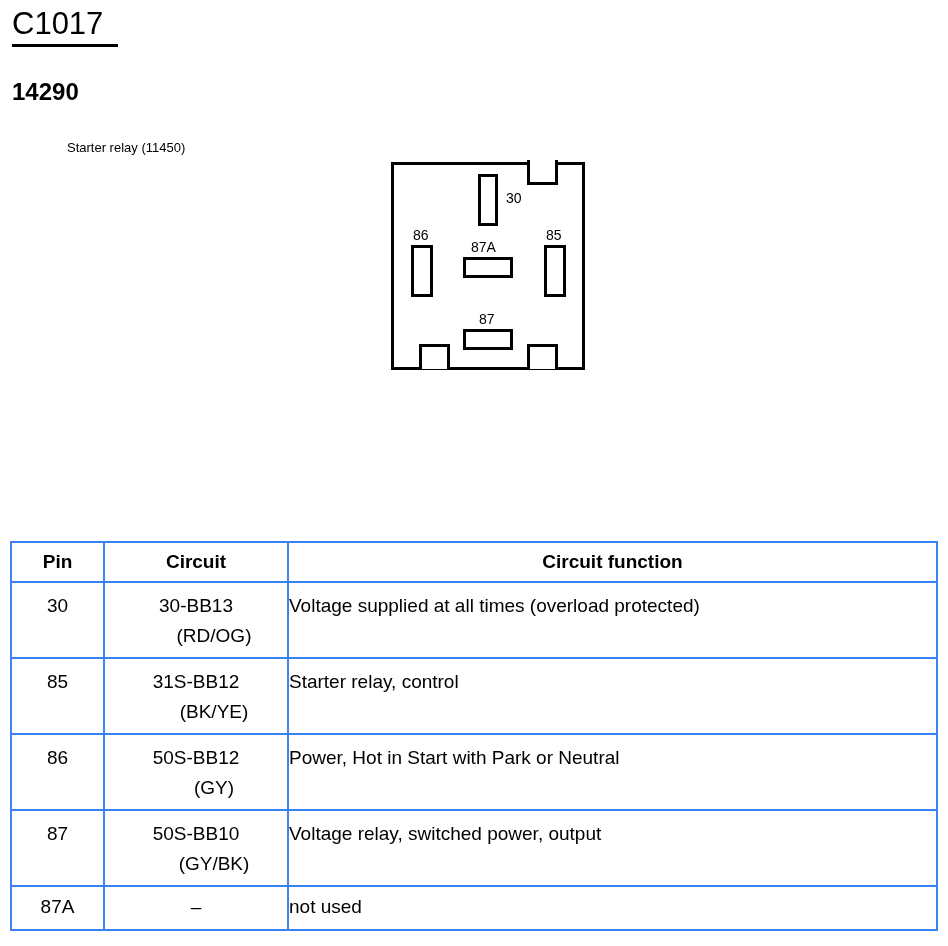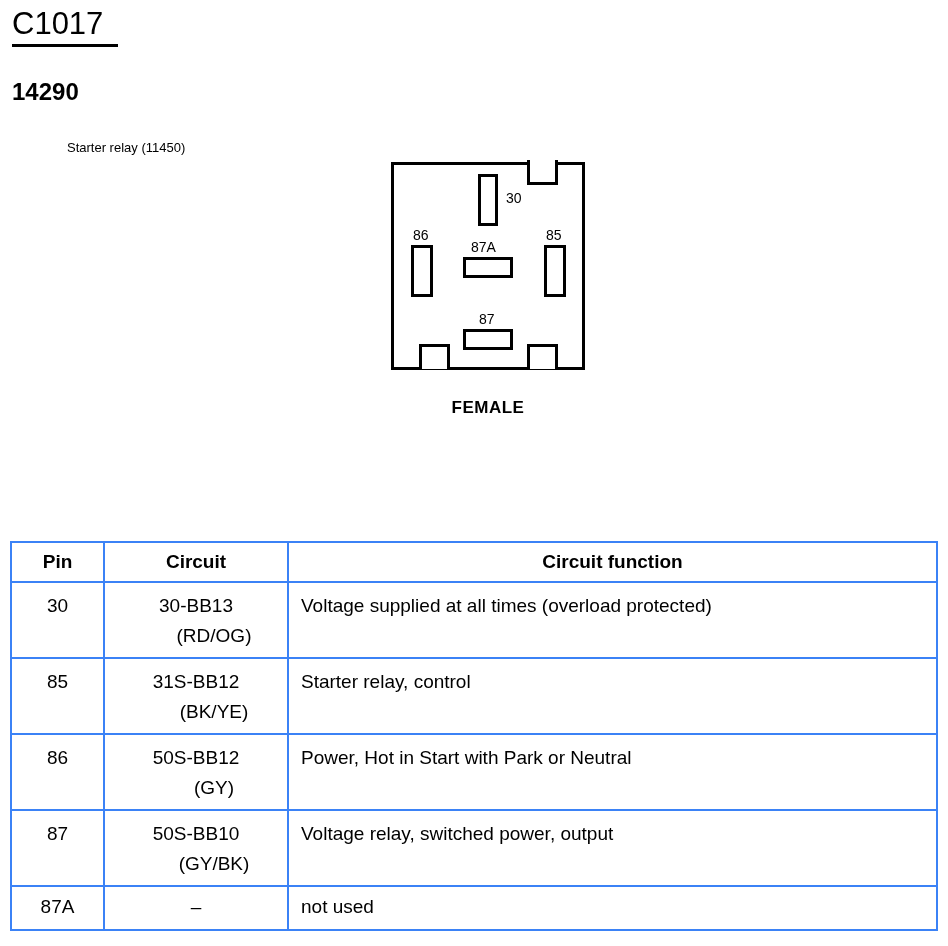--- a/index.html
+++ b/index.html
@@ -155,21 +155,20 @@
   .cell-function {
     text-align: left;
     font-size: 19px;
     font-weight: normal;
   }
   .cell-inner {
     padding: 8px 0 0 0;
     line-height: 30px;
   }
   .cell-function .cell-inner {
-    padding-left: 12px;
   }
   .circuit-code { display: block; }
   .circuit-color { display: block; padding-left: 36px; }
 
   tr.row-tall td { height: 74px; }
   tr.row-short td { height: 42px; }
   tr.row-short .cell-inner { padding-top: 6px; line-height: 28px; }
 </style>
 </head>
 <body>
@@ -191,21 +190,20 @@
   <div class="pin-slot slot-85"></div>
   <div class="pin-slot slot-87a"></div>
   <div class="pin-slot slot-87"></div>
 
   <div class="pin-label lbl-30">30</div>
   <div class="pin-label lbl-86">86</div>
   <div class="pin-label lbl-85">85</div>
   <div class="pin-label lbl-87a">87A</div>
   <div class="pin-label lbl-87">87</div>
 
-  <div class="gender-label">FEMALE</div>
 </div>
 
 <table class="pin-table">
   <colgroup>
     <col class="col-pin">
     <col class="col-circuit">
     <col class="col-function">
   </colgroup>
   <thead>
     <tr>

